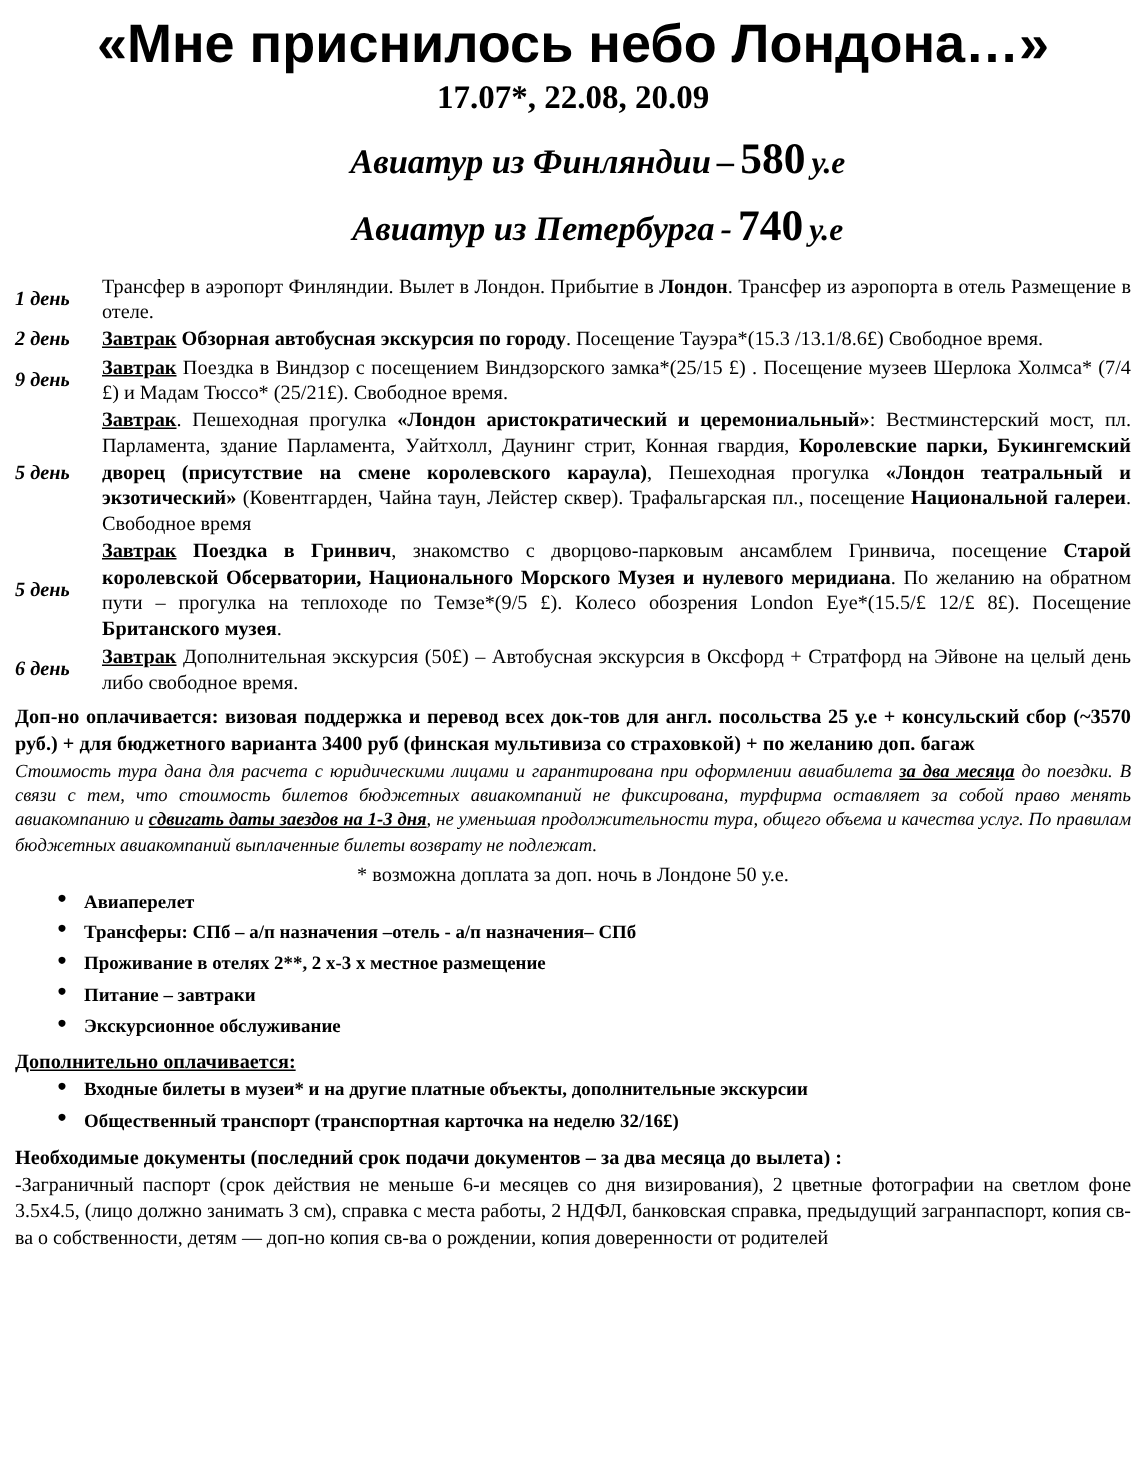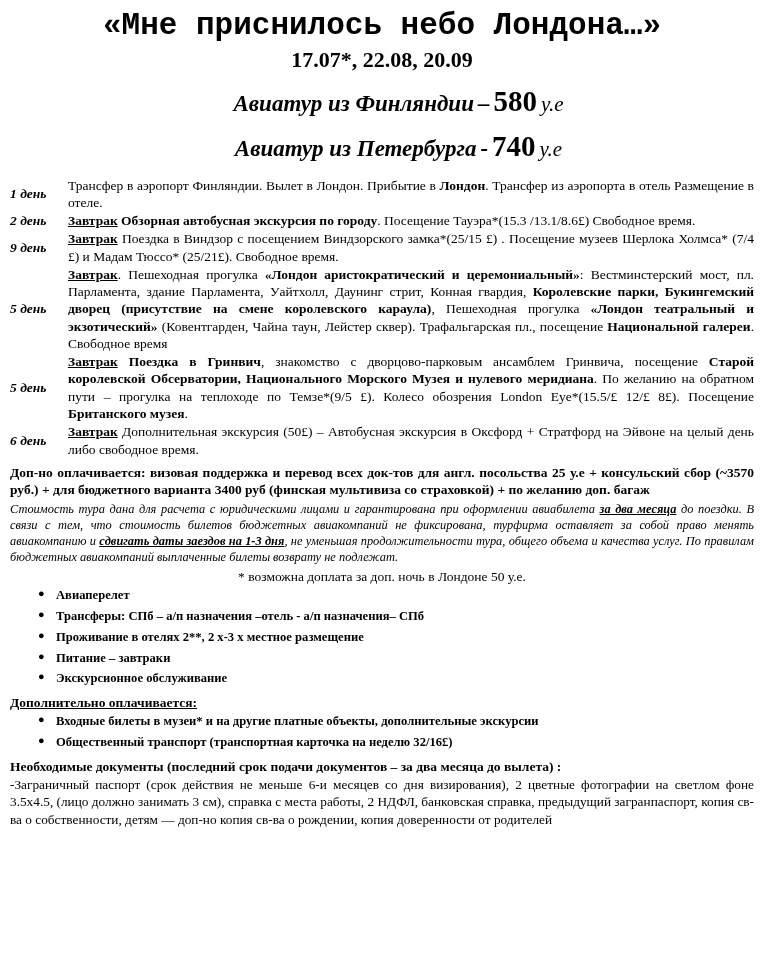--- a/index.html
+++ b/index.html
@@ -15,23 +15,23 @@
   .page {
     width: 764px;
     min-height: 973px;
     box-sizing: border-box;
     padding: 4px 10px 4px 10px;
     position: relative;
   }
   
   .title {
     text-align: center;
-    font-family: Liberation Mono, monospace;
-    font-weight: bold;
-    font-size: 31px;
+    font-family: Liberation Sans, sans-serif;
+    font-weight: bold;
+    font-size: 36px;
     line-height: 1.05;
     margin: 6px 0 0 0;
     letter-spacing: 0px;
   }
   .dates {
     text-align: center;
     font-weight: bold;
     font-size: 22px;
     margin: 4px 0 0 0;
   }
@@ -49,21 +49,21 @@
   .price-line .dash {
     font-weight: bold;
     font-style: italic;
     font-size: 23px;
   }
   .price-line .amount {
     font-weight: bold;
     font-size: 29px;
   }
   .price-line .unit {
-    font-weight: normal;
+    font-weight: bold;
     font-style: italic;
     font-size: 21px;
   }
   .guide {
     text-align: center;
     font-style: italic;
     font-size: 16px;
     margin-top: 10px;
     text-decoration: underline;
   }

